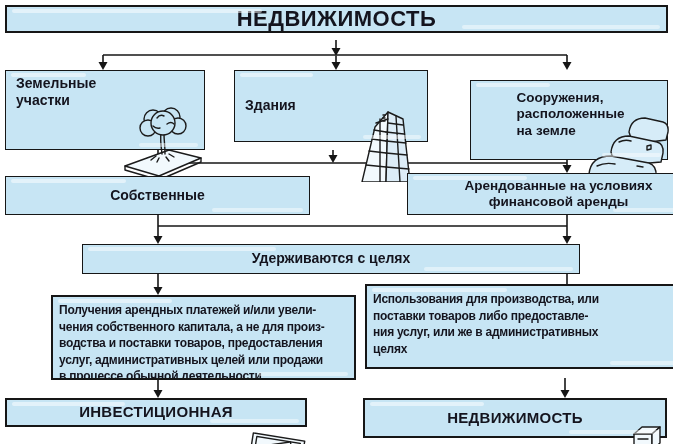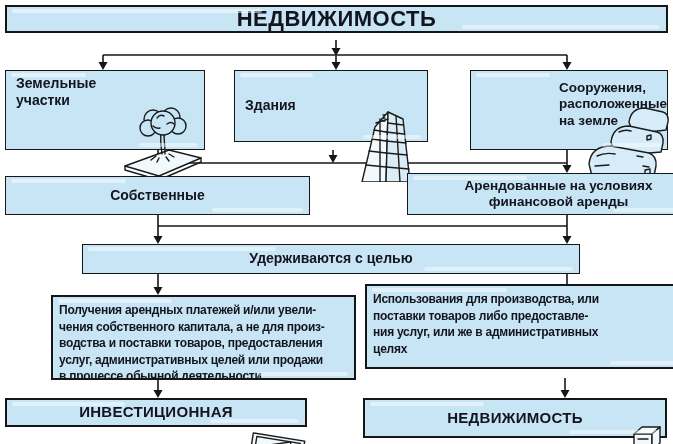--- a/index.html
+++ b/index.html
@@ -27,21 +27,21 @@
     content:"";position:absolute;left:5px;top:2px;height:4px;width:38%;
     background:rgba(255,255,255,.5);border-radius:3px;pointer-events:none;
   }
   .box::after{
     content:"";position:absolute;right:6px;bottom:2px;height:4px;width:30%;
     background:rgba(255,255,255,.45);border-radius:3px;pointer-events:none;
   }
   .title-box{left:5px;top:5px;width:663px;height:28px;border-width:2.5px;font-size:22px;letter-spacing:.5px;}
   .land-box{left:5px;top:70px;width:200px;height:80px;align-items:flex-start;justify-content:flex-start;padding:4px 0 0 10px;font-size:14px;}
   .buildings-box{left:234px;top:70px;width:194px;height:72px;justify-content:flex-start;padding-left:10px;font-size:14px;}
-  .structures-box{left:470px;top:70px;width:198px;height:80px;align-items:flex-start;justify-content:flex-end;padding:9px 0 0 3px;font-size:13.5px;}
+  .structures-box{left:470px;top:80px;width:198px;height:80px;align-items:flex-start;justify-content:center;padding:9px 0 0 3px;font-size:13.5px;}
   .own-box{left:5px;top:176px;width:305px;height:39px;font-size:14px;}
   .leased-box{left:365px;top:173px;width:303px;height:42px;font-size:13.5px;text-align:center;margin-left:42px;}
   .purpose-box{left:82px;top:244px;width:498px;height:30px;font-size:14px;}
   .desc-box{align-items:flex-start;justify-content:flex-start;border-width:2px;
     font-size:12px;line-height:16.6px;letter-spacing:-.25px;padding:5px 6px;overflow:hidden;}
   .invest-desc-box{left:5px;top:295px;width:305px;height:85px;margin-left:46px;}
   .oper-desc-box{left:365px;top:284px;width:359px;height:85px;}
   .category-box{border-width:2px;font-size:15px;letter-spacing:.3px;}
   .invest-box{left:5px;top:398px;width:302px;height:29px;}
   .oper-box{left:363px;top:398px;width:304px;height:40px;}
@@ -159,21 +159,21 @@
   <div class="box own-box">
     <span>Собственные</span>
   </div>
 
   <div class="box leased-box">
     <span>Арендованные на условиях
 финансовой аренды</span>
   </div>
 
   <div class="box purpose-box">
-    <span>Удерживаются с целью</span>
+    <span>Удерживаются с целях</span>
   </div>
 
   <div class="box desc-box invest-desc-box">
     <span>Получения арендных платежей и/или увели-
 чения собственного капитала, а не для произ-
 водства и поставки товаров, предоставления
 услуг, административных целей или продажи
 в процессе обычной деятельности</span>
   </div>
 

